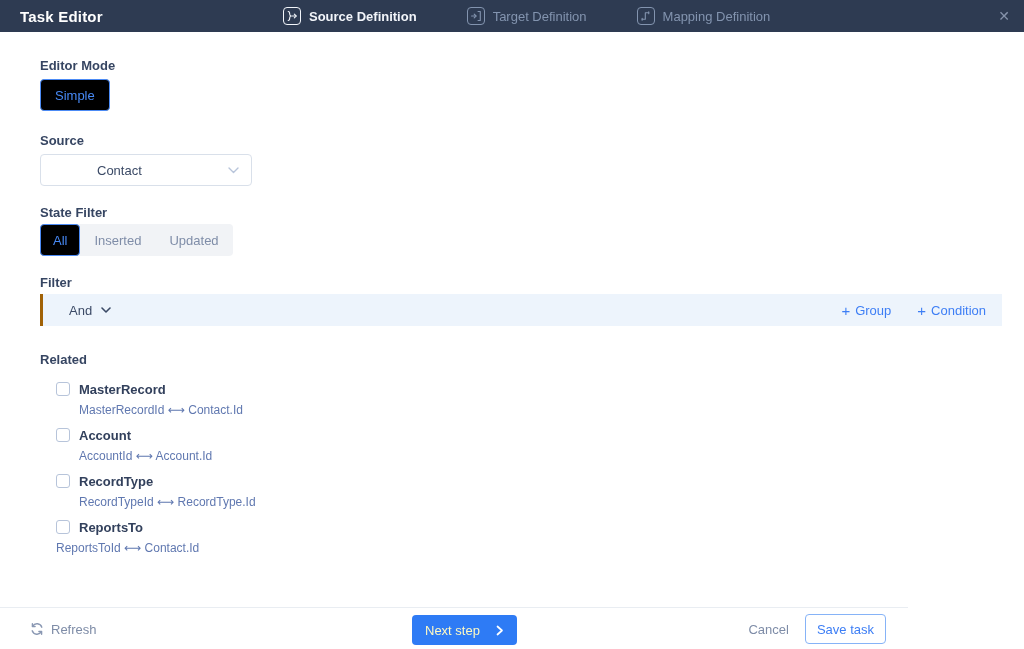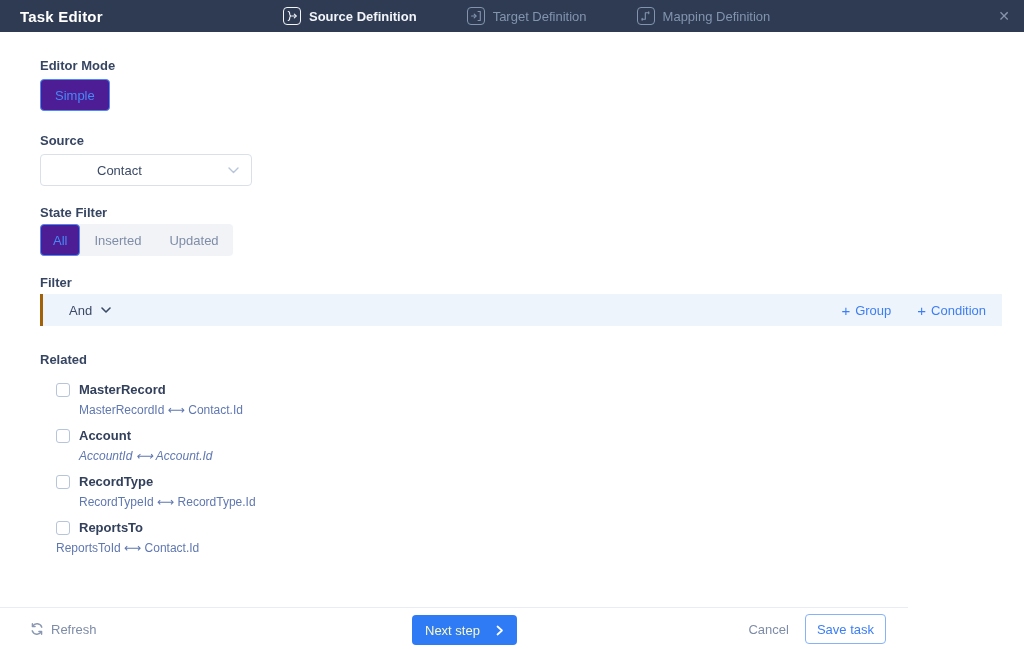--- a/index.html
+++ b/index.html
@@ -19,40 +19,40 @@
   .tab.inactive { color:#8394af; font-weight:400; }
   .tab svg { display:block; }
   .close-btn { position:absolute; right:14px; top:0; height:32px; display:flex; align-items:center;
                color:#8693ab; font-size:14px; cursor:pointer; }
 
   
   .section-label { position:absolute; left:40px; font-size:13px; font-weight:700; color:#364562; }
   .seg-group { position:absolute; left:40px; height:32px; background:#f1f3f6; border-radius:4px; display:flex; align-items:stretch; }
   .seg-btn { display:flex; align-items:center; justify-content:center; padding:0 14px; font-size:13px;
              color:#7f8da8; border-radius:4px; cursor:pointer; white-space:nowrap; }
-  .seg-btn.active { background:#4c1d95; border:1px solid #4c8bf5; color:#4789f5; }
+  .seg-btn.active { background:#000000; border:1px solid #4c8bf5; color:#4789f5; }
 
   
   .select { position:absolute; left:40px; top:154px; width:212px; height:32px; background:#fff;
             border:1px solid #d9e0ea; border-radius:4px; display:flex; align-items:center; cursor:pointer;padding-left:44px; }
   .select-value { margin-left:12px; font-size:13px; color:#3b4a66; flex:1; }
   .select-caret { margin-right:12px; color:#b7c4da; display:flex; }
 
   
   .filter-bar { position:absolute; left:40px; top:294px; width:962px; height:32px; background:#edf4fc;
                 border-left:3px solid #a16207; display:flex; align-items:center; }
   .filter-op { margin-left:26px; display:flex; align-items:center; gap:9px; font-size:13px; color:#3b4a66; font-weight:500; cursor:pointer; }
   .filter-op svg { display:block; color:#3b4a66; }
   .filter-links { margin-left:auto; margin-right:16px; display:flex; align-items:center; gap:26px; }
   .filter-link { font-size:13px; color:#3d7ef5; cursor:pointer; display:flex; align-items:center; gap:5px; }
   .plus-glyph { font-size:15px; font-weight:500; line-height:1; }
 
   
   .related-item { position:absolute; left:56px; }
-  .related-title-row { display:flex; align-items:flex-end; gap:9px; cursor:pointer; }
+  .related-title-row { display:flex; align-items:flex-start; gap:9px; cursor:pointer; }
   .checkbox { width:14px; height:14px; border:1px solid #b7c4da; border-radius:3px; background:#fff; flex:0 0 auto; }
   .related-name { font-size:13px; font-weight:700; color:#32405c; }
   .related-mapping { margin-top:6px; margin-left:0px; font-size:12px; color:#6078b0; padding-left:0; }
 
   
   .footer { position:absolute; left:0; top:607px; width:908px; height:42px; border-top:1px solid #e9edf2; background:#fff; }
   .refresh { position:absolute; left:30px; top:0; height:42px; display:flex; align-items:center; gap:7px;
              color:#7e8ca7; font-size:13px; cursor:pointer; }
   .next-btn { position:absolute; left:412px; top:7px; height:30px; padding:0 13px; background:#2e7bf5; border:none;
               border-radius:4px; color:#fef9c3; font-size:13px; font-family:inherit; display:flex; align-items:center; gap:16px; cursor:pointer; }
@@ -154,21 +154,21 @@
       <span class="related-name">MasterRecord</span>
     </div>
     <div class="related-mapping" style="margin-left:23px;">MasterRecordId ⟷ Contact.Id</div>
   </div>
 
   <div class="related-item" style="top:428px;">
     <div class="related-title-row">
       <span class="checkbox"></span>
       <span class="related-name">Account</span>
     </div>
-    <div class="related-mapping" style="margin-left:23px;font-style:italic;">AccountId ⟷ Account.Id</div>
+    <div class="related-mapping" style="margin-left:23px;">AccountId ⟷ Account.Id</div>
   </div>
 
   <div class="related-item" style="top:474px;">
     <div class="related-title-row">
       <span class="checkbox"></span>
       <span class="related-name">RecordType</span>
     </div>
     <div class="related-mapping" style="margin-left:23px;">RecordTypeId ⟷ RecordType.Id</div>
   </div>
 

